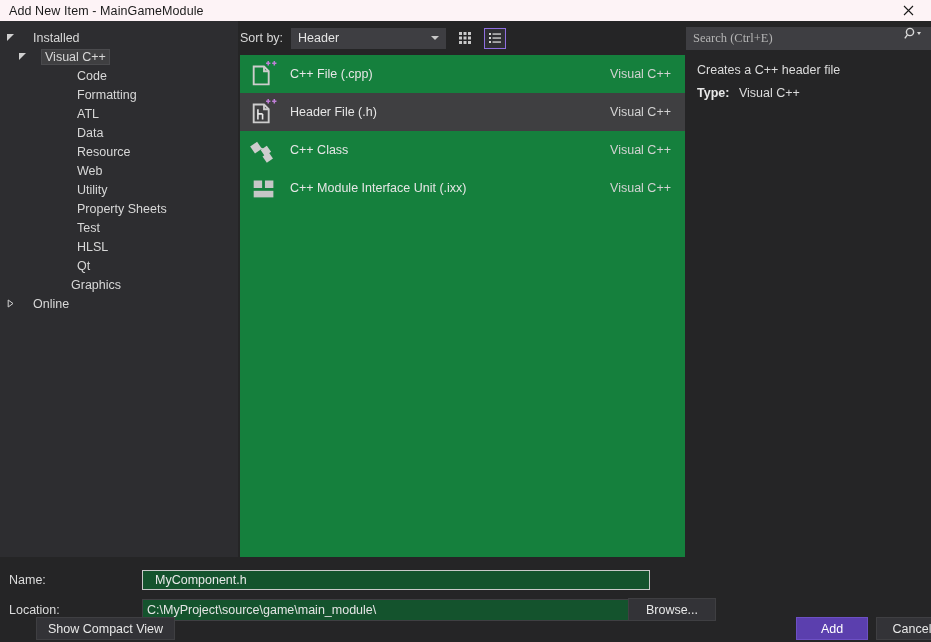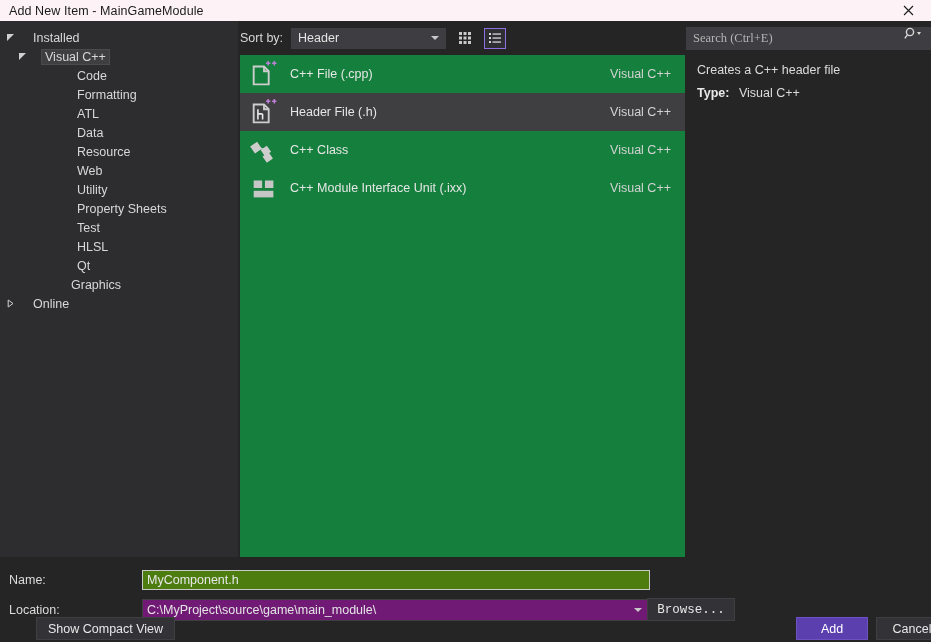--- a/index.html
+++ b/index.html
@@ -229,57 +229,57 @@
   #row-name { top: 10px; }
   #row-location { top: 40px; }
   .form-label {
     width: 128px;
     padding-left: 9px;
     font-size: 12.5px;
     color: #dcdcdc;
   }
   #name-input {
     width: 508px; height: 20px;
-    background: #4d7c0f;
+    background: #14532d;
     border: 1px solid #c9c9c9;
     color: #e8e8e8;
     font-family: "Liberation Sans", sans-serif;
     font-size: 12.5px;
-    padding: 0 4px;
+    padding: 0 12px;
     outline: none;
   }
   #location-combo {
     width: 508px; height: 22px;
-    background: #701a75;
+    background: #14532d;
     border: 1px solid #3f3f42;
     color: #e4e4e4;
     font-size: 12.5px;
     display: flex;
     align-items: center;
     padding: 0 18px 0 4px;
     position: relative;
     cursor: pointer;
   }
   #location-combo .caret {
     position: absolute;
     right: 7px; top: 50%;
     margin-top: -2px;
     width: 0; height: 0;
     border-left: 4px solid transparent;
     border-right: 4px solid transparent;
     border-top: 4px solid #c8c8c8;
   }
   #browse-btn {
     position: absolute;
-    left: 647px; top: 40px;
+    left: 628px; top: 40px;
     width: 88px; height: 23px;
     background: #333337;
     border: 1px solid #3f3f42;
     color: #e8e8e8;
-    font-family: Liberation Mono, monospace;
+    font-family: Liberation Sans, sans-serif;
     font-size: 12.5px;
     display: flex; align-items: center; justify-content: center;
     cursor: pointer;
   }
 
   
   #btn-bar {
     position: absolute;
     left: 0; top: 596px;
     width: 931px; height: 25px; margin-left: 28px;

